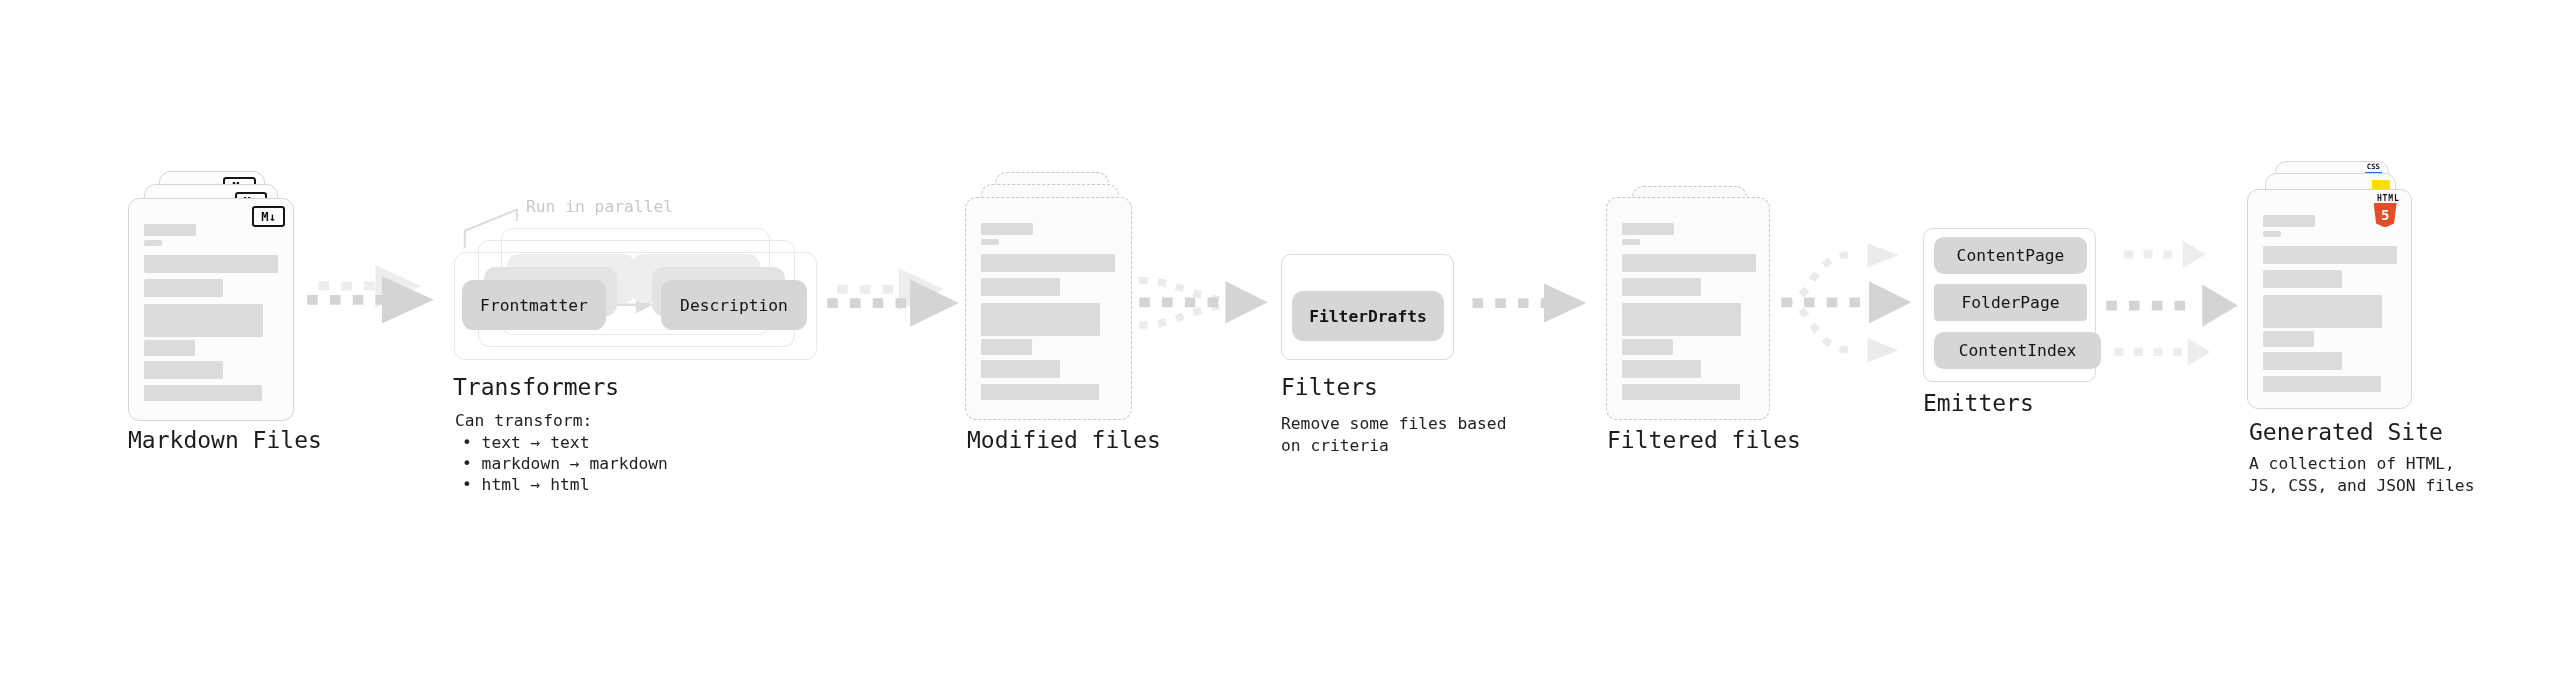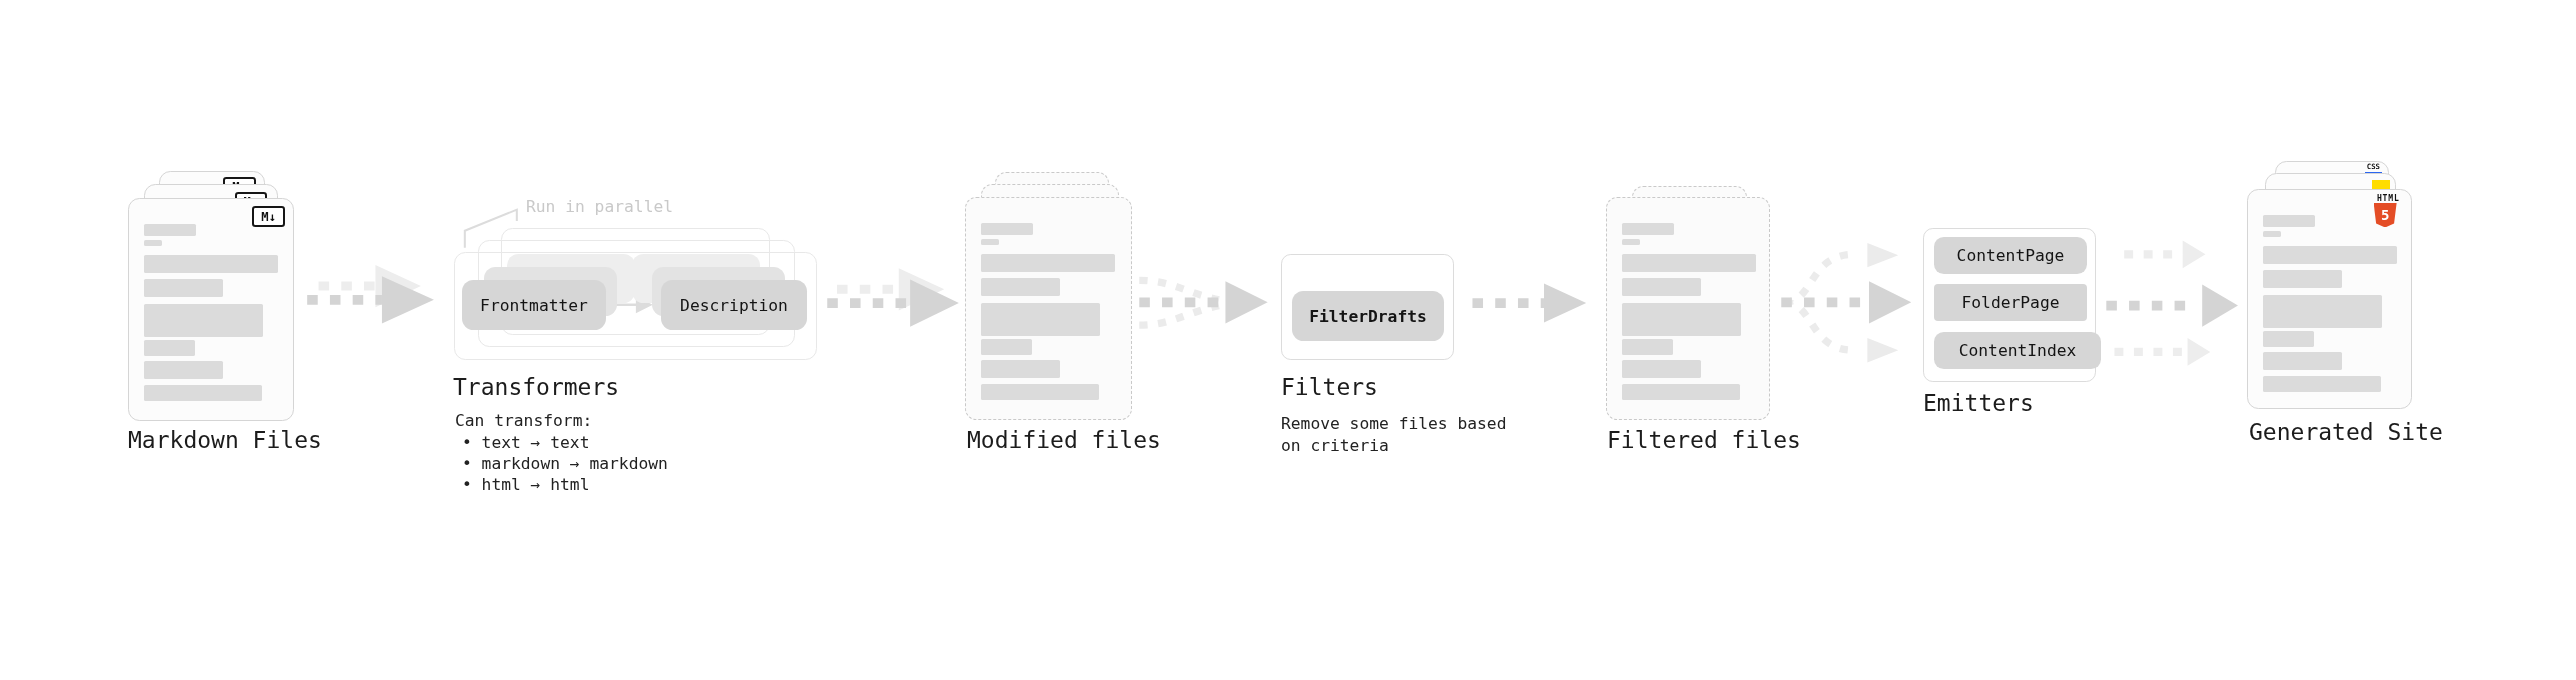--- a/index.html
+++ b/index.html
@@ -227,15 +227,19 @@
   <div class="bar" style="top: 25px; width: 52px; height: 12.2px;"></div>
       <div class="bar" style="top: 41px; width: 18px; height: 5.7px;"></div>
       <div class="bar" style="top: 56px; width: 134px; height: 18px;"></div>
       <div class="bar" style="top: 80px; width: 79px; height: 18px;"></div>
       <div class="bar" style="top: 105px; width: 119px; height: 32.5px;"></div>
       <div class="bar" style="top: 141px; width: 51px; height: 16.3px;"></div>
       <div class="bar" style="top: 162px; width: 79px; height: 18px;"></div>
       <div class="bar" style="top: 186px; width: 118px; height: 16.3px;"></div>
     </div>
   <div class="h" style="left:2249px;top:420px;">Generated Site</div>
+  <div class="t" style="left:2249px;top:453px;">
+    <div>A collection of HTML,</div>
+    <div>JS, CSS, and JSON files</div>
+  </div>
 
 </div>
 
 
 </body></html>

